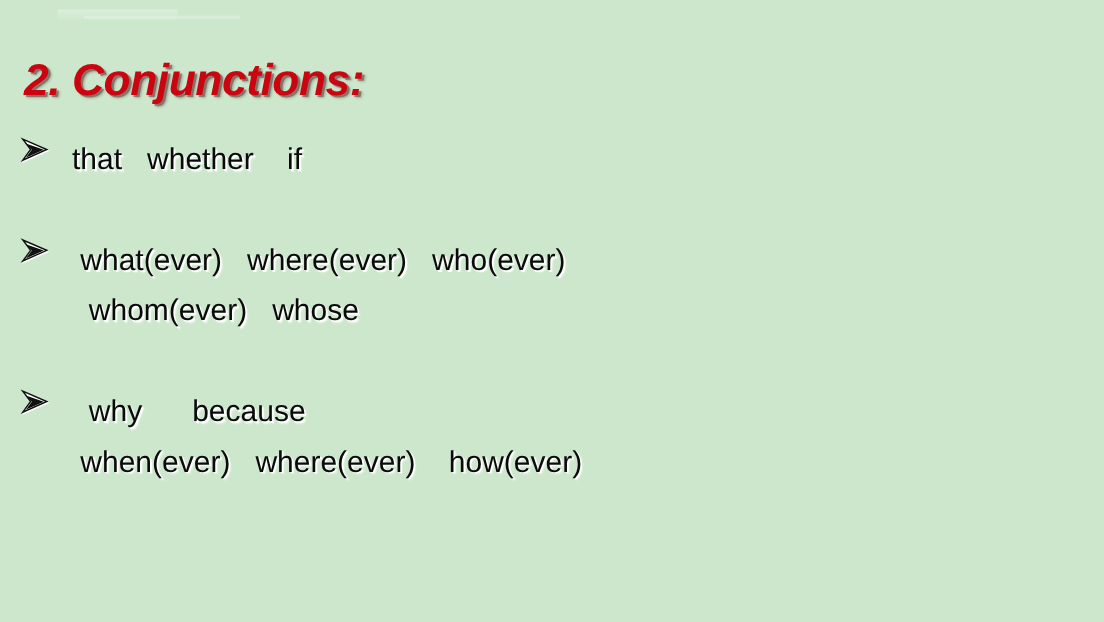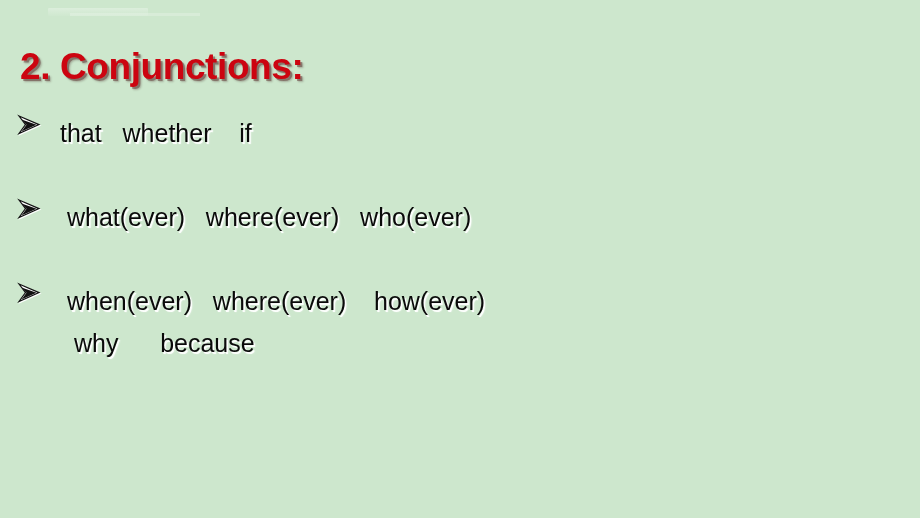--- a/index.html
+++ b/index.html
@@ -51,20 +51,21 @@
     top: 46px;
     margin: 0;
     font-family: "Liberation Sans", sans-serif;
     font-size: 37px;
     font-weight: bold;
     letter-spacing: -0.4px;
     color: #cc0410;
     text-shadow: 2px 2px 0 rgba(90, 40, 40, 0.45),
                  3px 3px 2px rgba(60, 30, 30, 0.28);
     white-space: nowrap;
+    font-style: italic;
   }
 
   #bullets {
     position: absolute;
     left: 0;
     top: 112px;
     width: 920px;
   }
 
   .bullet-block {
@@ -132,30 +133,31 @@
 
     <div class="bullet-block">
       <span class="bullet-marker">
         <svg width="26" height="26" viewBox="0 0 26 26" aria-hidden="true">
           <path d="M3 4 L23 12.6 L3 21.5 L9.5 12.6 Z" fill="#ffffff" stroke="#111111" stroke-width="1.2"></path>
           <path d="M5.5 7.5 L20.5 12.8 L5.5 19.5 L10.5 12.8 Z" fill="#111111"></path>
         </svg>
       </span>
       <div class="bullet-lines">
         <div class="line"> what(ever)   where(ever)   who(ever)</div>
+        <div class="line indent">whom(ever)   whose</div>
       </div>
     </div>
 
     <div class="bullet-block">
       <span class="bullet-marker">
         <svg width="26" height="26" viewBox="0 0 26 26" aria-hidden="true">
           <path d="M3 4 L23 12.6 L3 21.5 L9.5 12.6 Z" fill="#ffffff" stroke="#111111" stroke-width="1.2"></path>
           <path d="M5.5 7.5 L20.5 12.8 L5.5 19.5 L10.5 12.8 Z" fill="#111111"></path>
         </svg>
       </span>
       <div class="bullet-lines">
+        <div class="line indent">why      because</div>
         <div class="line"> when(ever)   where(ever)    how(ever)</div>
-        <div class="line indent">why      because</div>
       </div>
     </div>
 
   </div>
 </div>
 
 </body></html>

